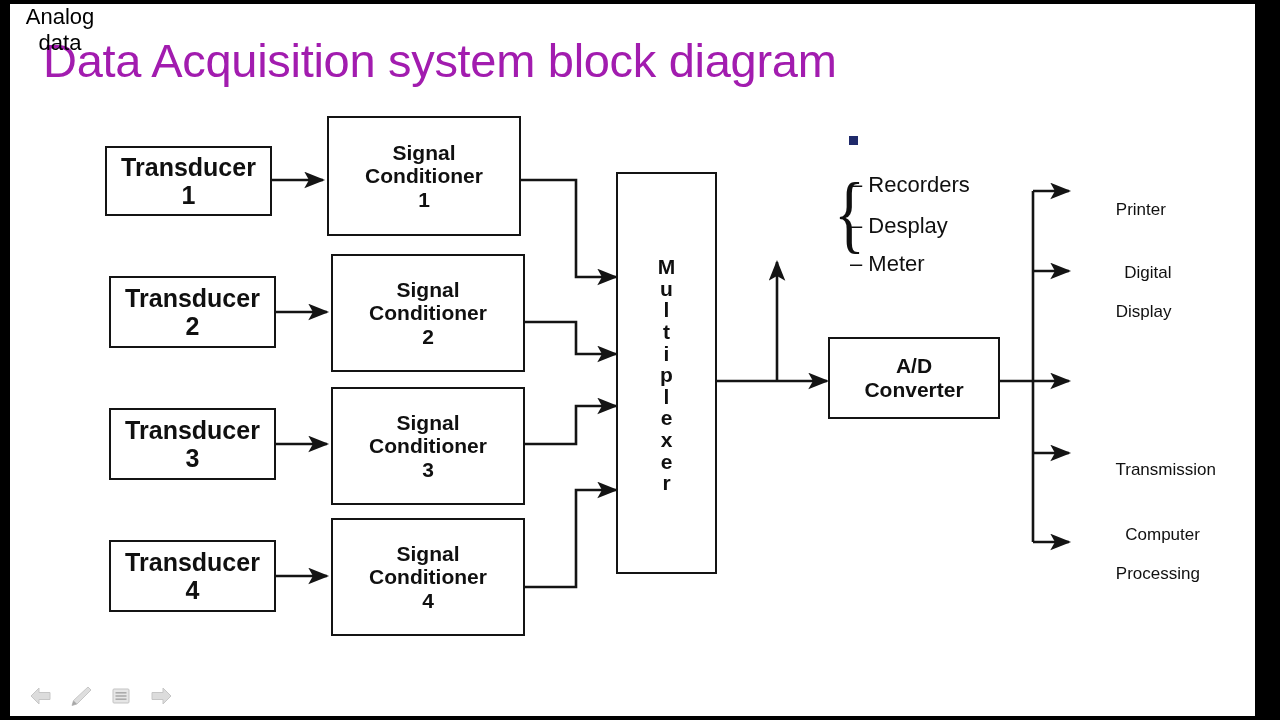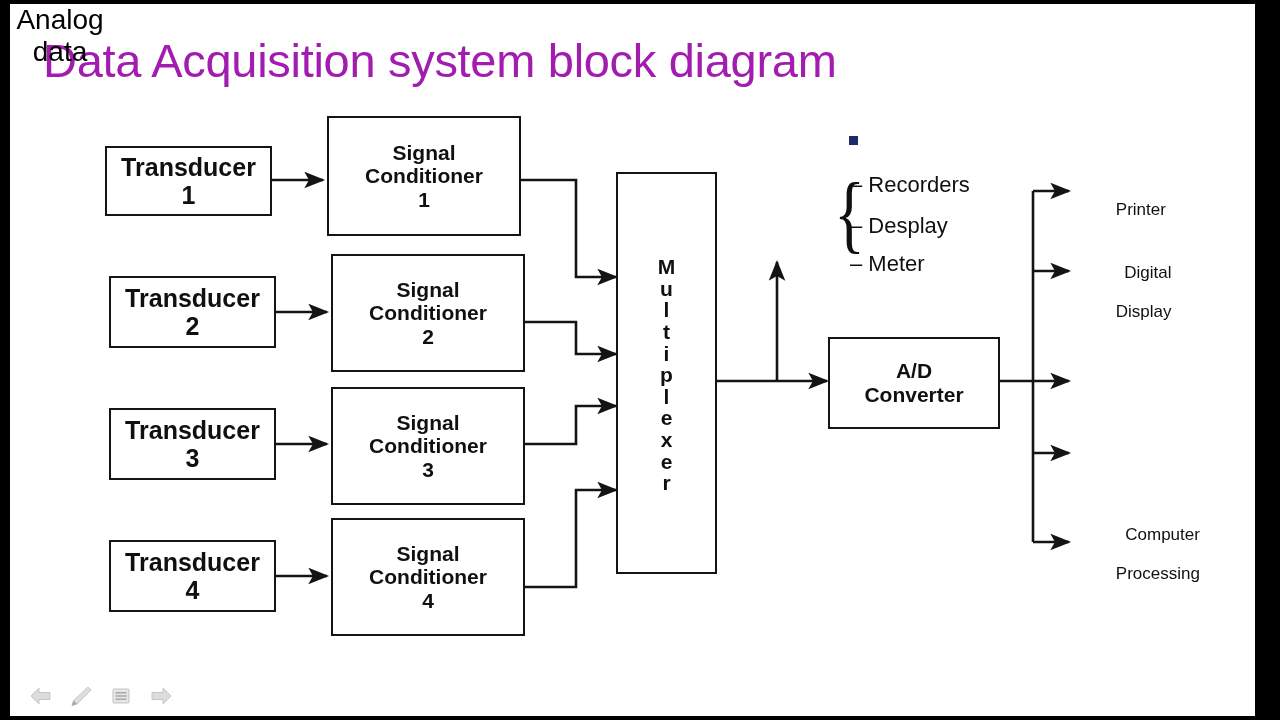--- a/index.html
+++ b/index.html
@@ -87,21 +87,21 @@
   
   .lbl {
     position: absolute;
     color: #101010;
     font-family: "Liberation Sans", sans-serif;
     font-weight: normal;
     line-height: 1.14;
     white-space: pre;
   }
   #analog-label {
-    font-size: 28px;
+    font-size: 22px;
     text-align: center;
     left: 722px;
     top: 181px;
     width: 100px;
   }
   .analog-item {
     font-size: 22px;
   }
   .out-label {
     font-size: 17px;
@@ -267,37 +267,40 @@
       </div>
 
       <div id="brace">{</div>
 
       <div class="lbl analog-item" style="left:840px;top:168px;">– Recorders</div>
       <div class="lbl analog-item" style="left:840px;top:209px;">– Desplay</div>
       <div class="lbl analog-item" style="left:840px;top:247px;">– Meter</div>
 
       <div id="bluesq"></div>
 
-      <div class="box adc" style="left:818px;top:333px;width:172px;height:92px;">
+      <div class="box adc" style="left:818px;top:333px;width:172px;height:82px;">
         <div>
           <span>A/D</span><br>
           <span>Converter</span>
         </div>
       </div>
 
       <div class="lbl out-label" style="left:1068px;top:177px;">
         <span>Printer</span>
       </div>
 
       <div class="lbl out-label" style="left:1068px;top:240px;">
         <span>Digital</span><br>
         <span>Display</span>
       </div>
 
 
+      <div class="lbl out-label" style="left:1068px;top:437px;">
+        <span>Transmission</span>
+      </div>
 
       <div class="lbl out-label" style="left:1068px;top:502px;">
         <span>Computer</span><br>
         <span>Processing</span>
       </div>
 
     </div>
 
     <div id="toolbar">
       <span class="tb" title="Previous">

